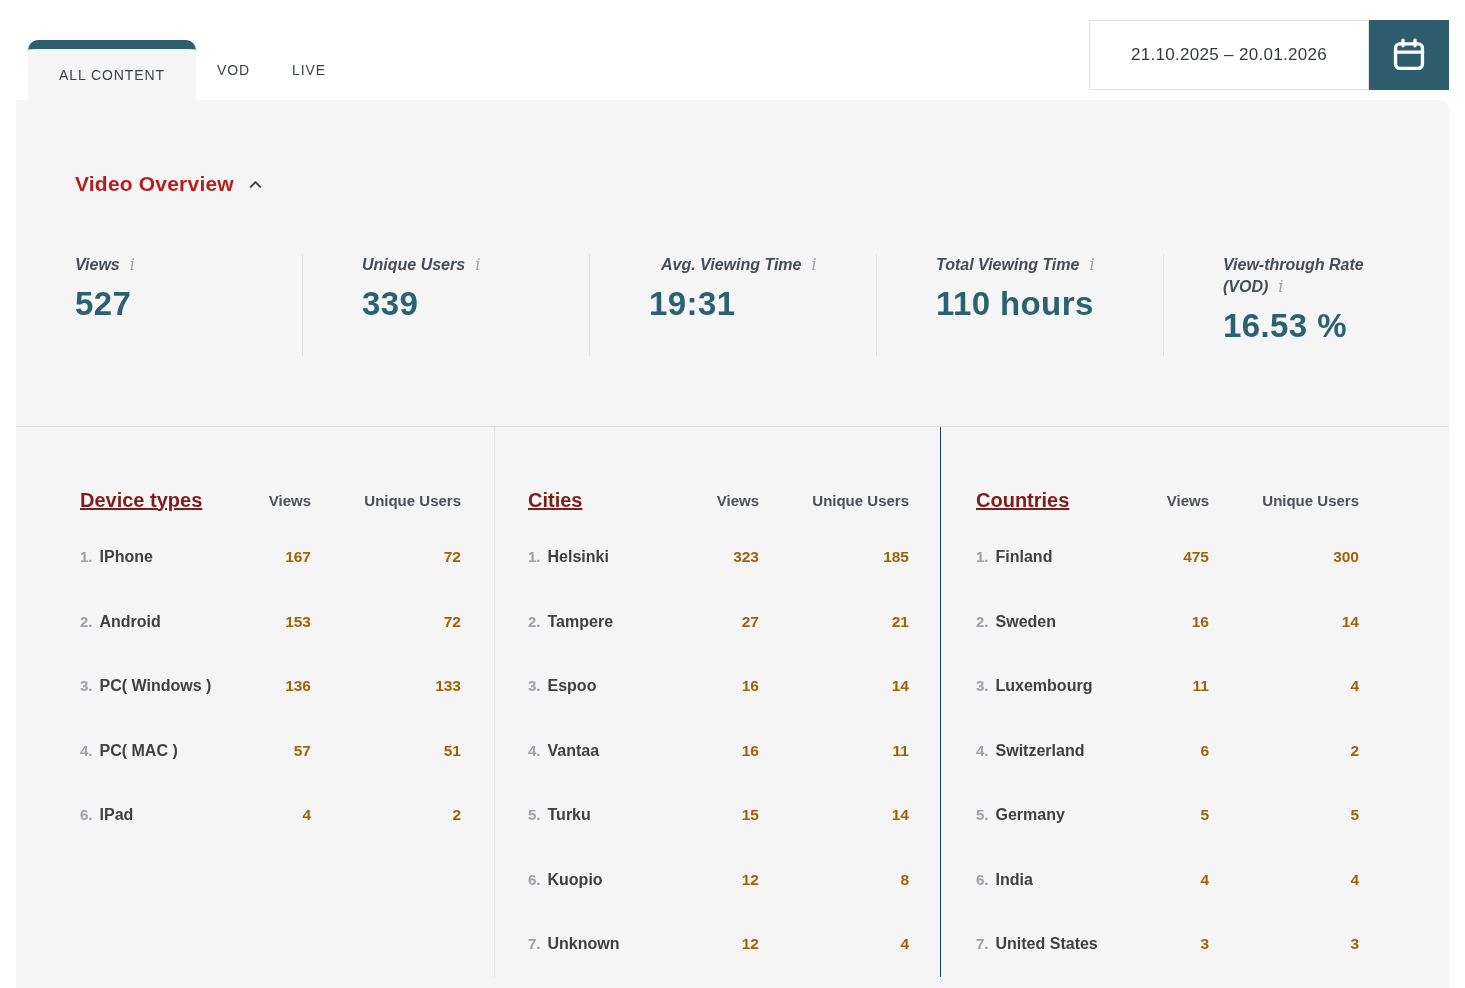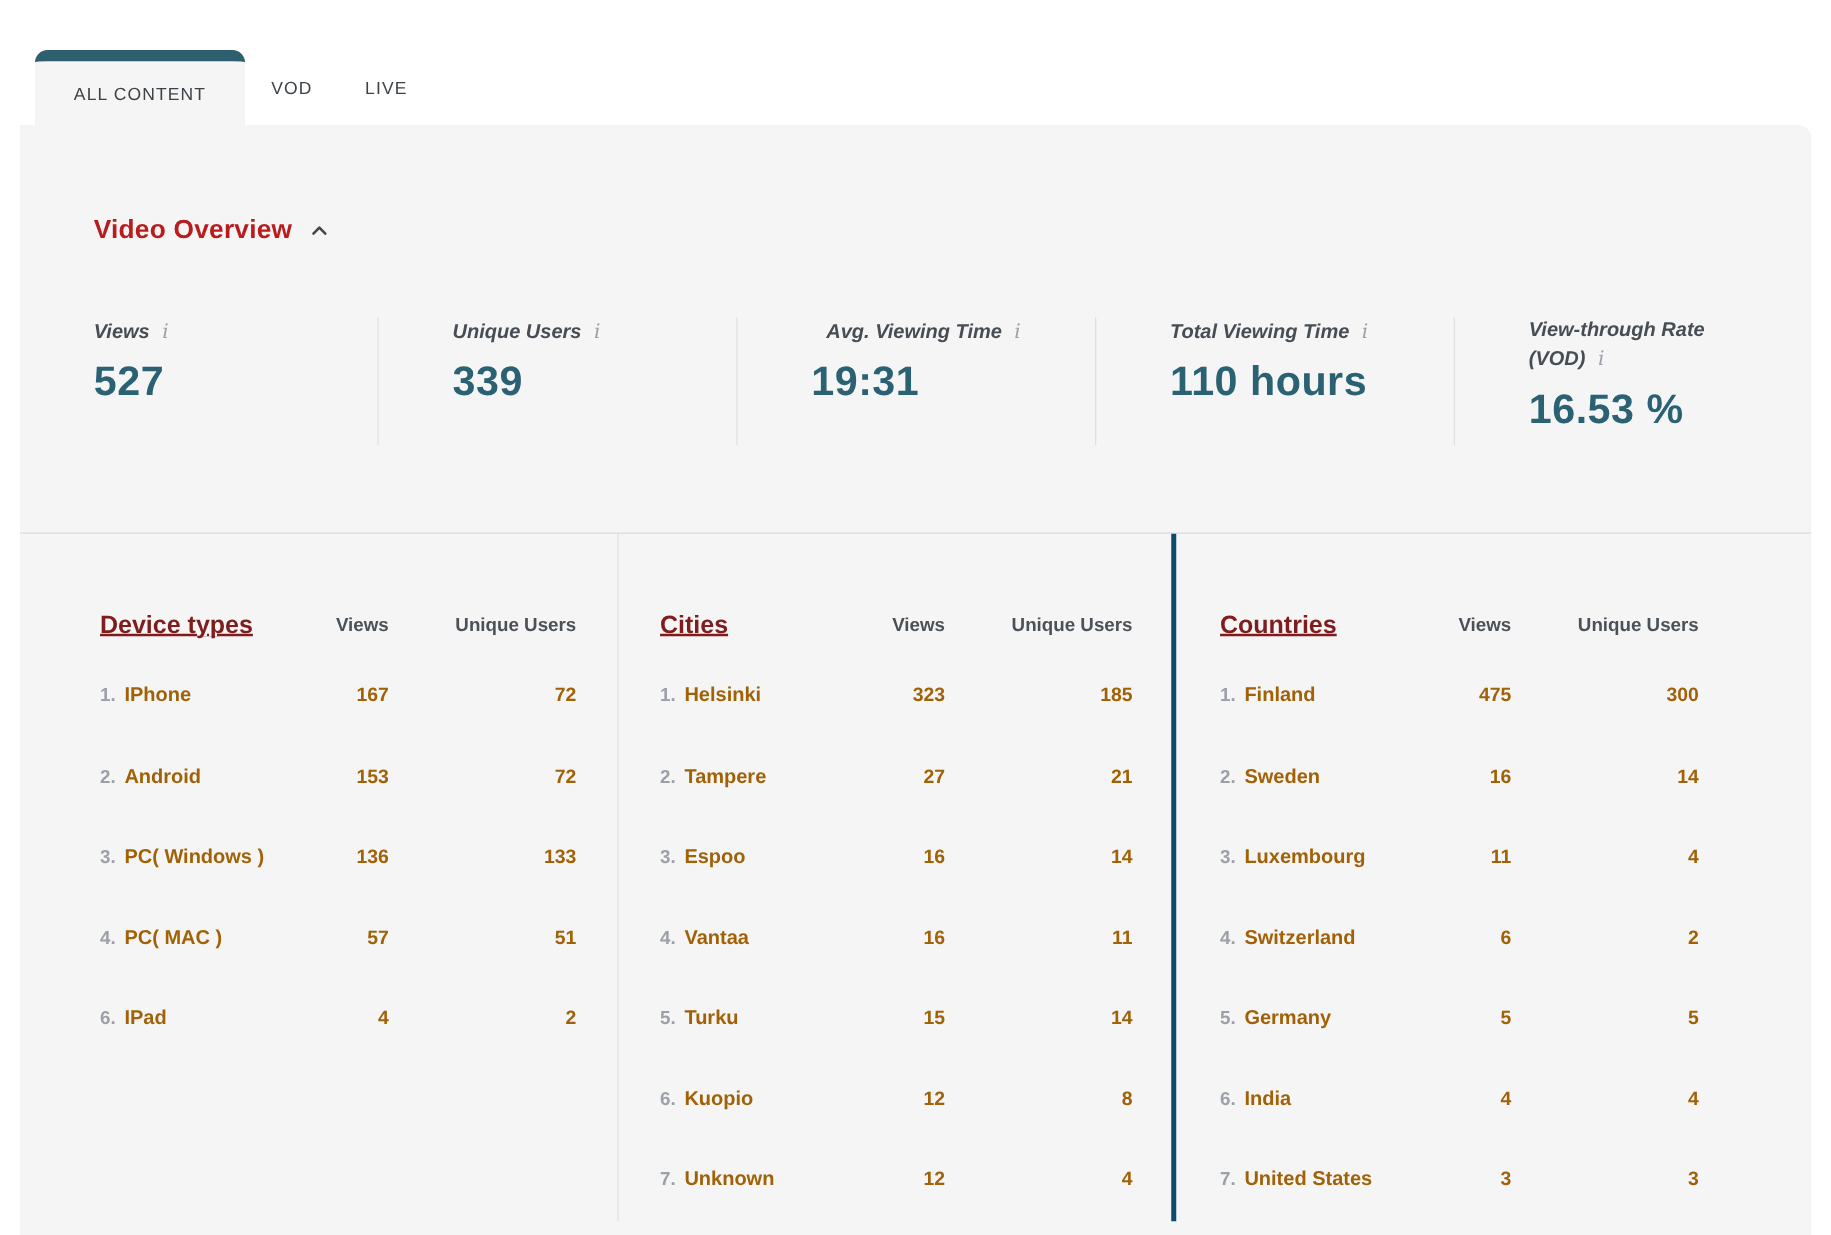--- a/index.html
+++ b/index.html
@@ -40,29 +40,29 @@
   .info-icon { display: inline-block; font-family: "DejaVu Serif", serif; font-size: 16px;
                color: #9aa1a9; margin-left: 10px; cursor: pointer; font-weight: 400; }
   .stat-value { margin-top: 9px; font-size: 33px; font-weight: 700; color: #2b6273;
                 letter-spacing: 0.4px; }
 
   
   .tables { border-top: 1px solid #dadadc; display: grid; grid-template-columns: 479px 446px 1fr;
             min-height: 551px; }
   .tpanel { padding: 60px 33px 0 64px; }
   .tpanel-0 { border-right: 1px solid #e2e2e4; }
-  .tpanel-1 { border-right: 4px solid #0c4a6e; padding-left: 33px; padding-right: 31px; }
+  .tpanel-1 { border-right: 1px solid #0c4a6e; padding-left: 33px; padding-right: 31px; }
   .tpanel-2 { padding-left: 35px; padding-right: 90px; }
   .t-head { display: grid; grid-template-columns: 1fr 97px 150px; align-items: center; height: 26px; }
   .t-title { font-size: 20px; font-weight: 700; color: #7f1d1d; text-decoration: underline; }
   .t-col { font-size: 15px; font-weight: 600; color: #4b5157; text-align: right; }
   .t-rows { margin-top: 12px; }
   .t-row { display: grid; grid-template-columns: 1fr 97px 150px; align-items: center; height: 64.5px; }
   .t-rank { color: #9ba1a8; font-weight: 600; font-size: 15px; margin-right: 7px; }
-  .t-name { font-size: 16px; font-weight: 600; color: #a16207; }
+  .t-name { font-size: 16px; font-weight: 600; color: #404040; }
   .t-num { font-size: 15.5px; font-weight: 700; color: #a16207; text-align: right; }
 
   svg { display: block; }
 </style>
 </head>
 <body>
 
 <div class="page">
 
   <div class="topbar">
@@ -71,20 +71,33 @@
         <span>ALL CONTENT</span>
       </div>
       <div class="tab">
         <span>VOD</span>
       </div>
       <div class="tab">
         <span>LIVE</span>
       </div>
     </div>
 
+    <div class="date-control">
+      <div class="date-display">21.10.2025 – 20.01.2026</div>
+      <button class="calendar-btn">
+        <span>
+          <svg width="38" height="38" viewBox="0 0 24 24" fill="none" stroke="#ffffff" stroke-width="2.1" stroke-linecap="round" stroke-linejoin="round">
+            <rect x="3.5" y="5" width="17" height="15.5" rx="2.6"></rect>
+            <line x1="3.5" y1="10.2" x2="20.5" y2="10.2"></line>
+            <line x1="8.2" y1="2.6" x2="8.2" y2="6.2"></line>
+            <line x1="15.8" y1="2.6" x2="15.8" y2="6.2"></line>
+          </svg>
+        </span>
+      </button>
+    </div>
   </div>
 
   <div class="panel">
 
     <div class="overview">
       <div class="overview-header">
         <span class="overview-title">Video Overview</span>
         <span>
           <svg width="19" height="19" viewBox="0 0 24 24" fill="none" stroke="#41464c" stroke-width="2.6" stroke-linecap="round" stroke-linejoin="round">
             <polyline points="6,15 12,9 18,15"></polyline>

